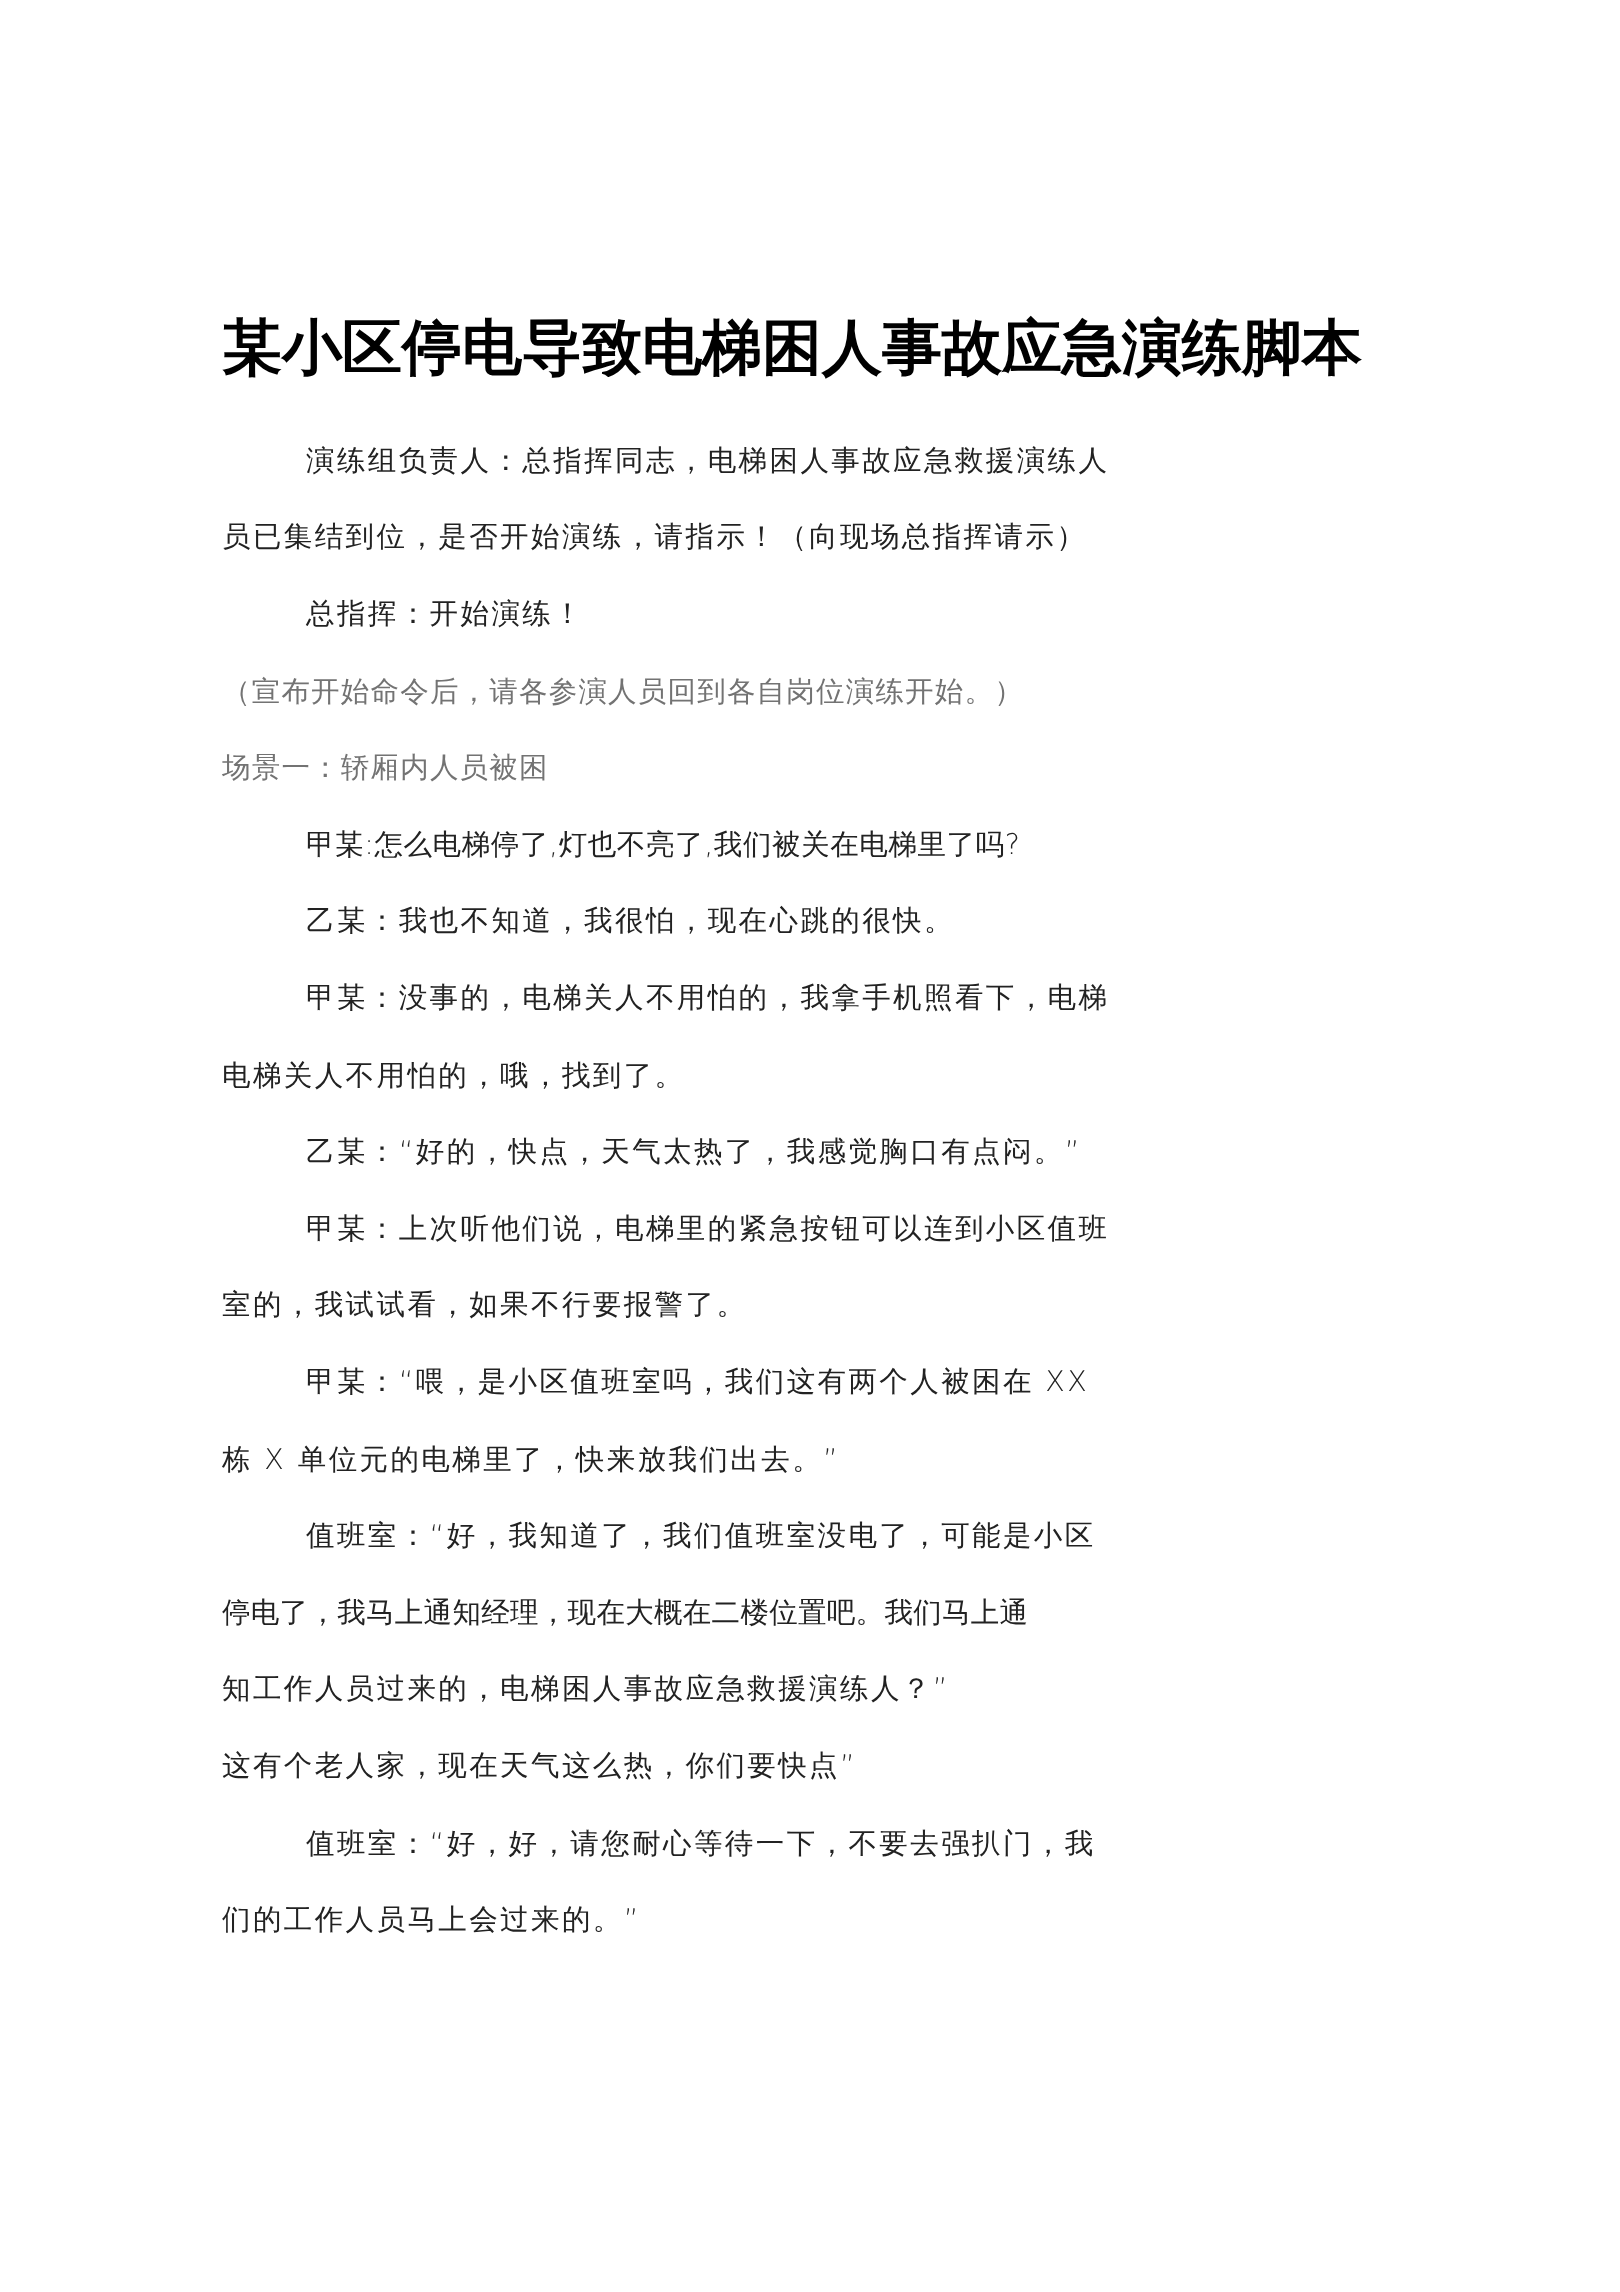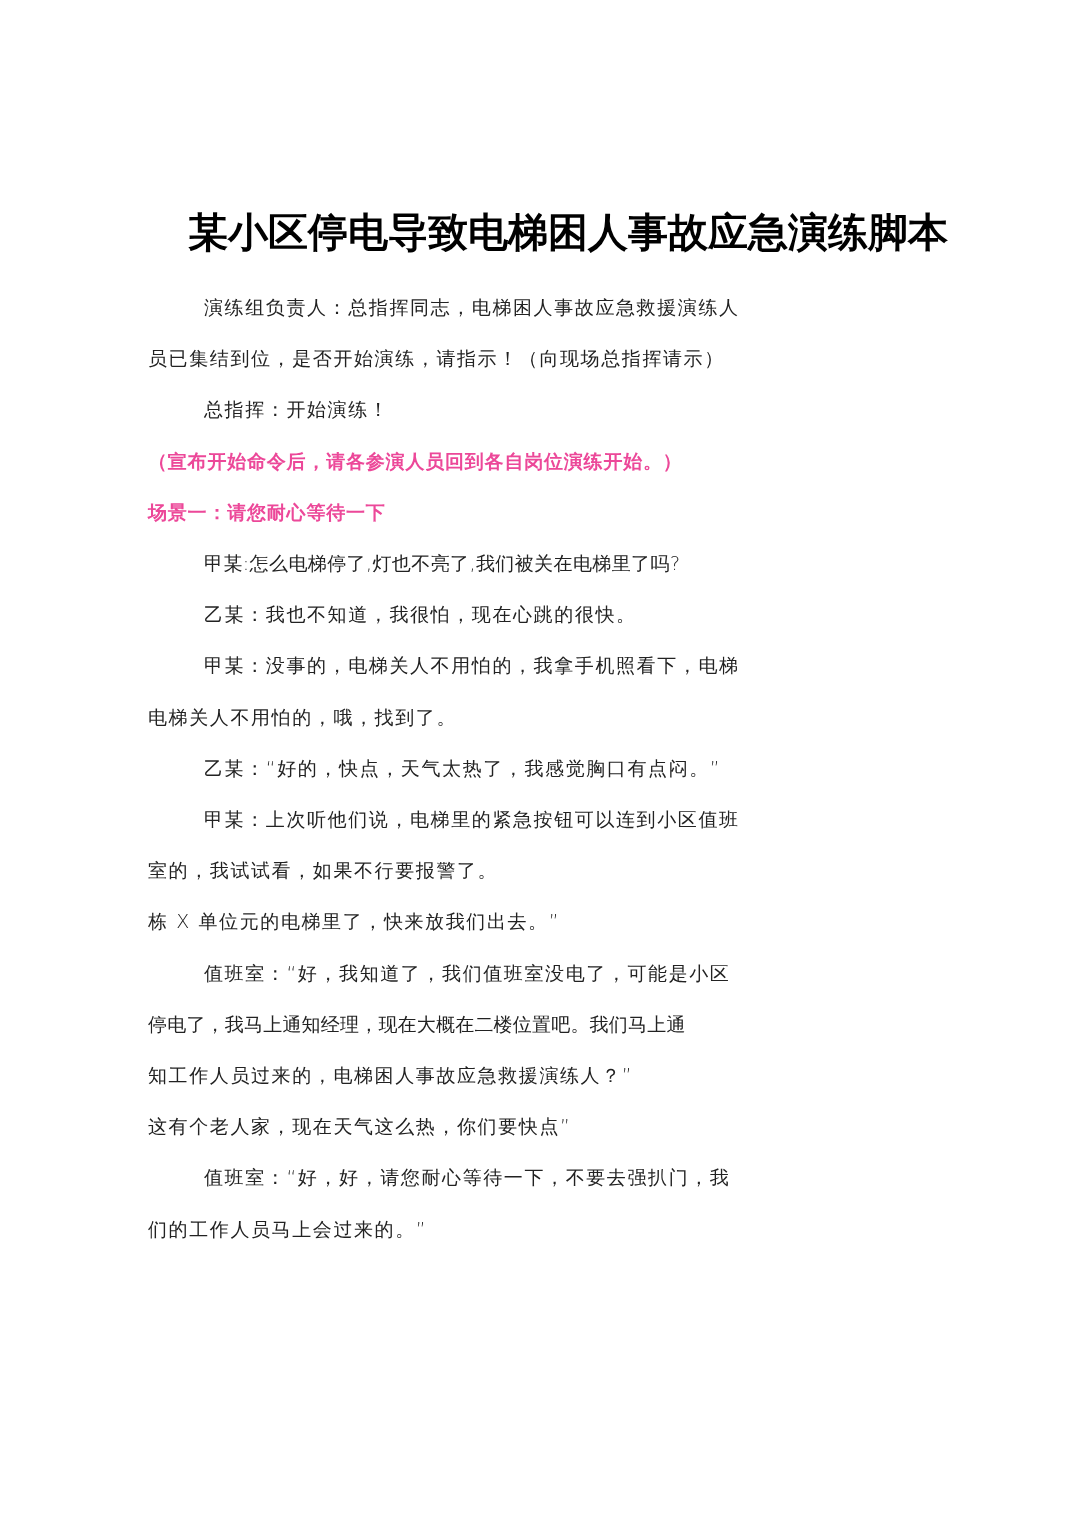--- a/index.html
+++ b/index.html
@@ -18,21 +18,21 @@
       position: absolute;
       left: 148px;
       top: 0;
       width: 800px;
     }
     .title {
       position: absolute;
       top: 204px;
       left: 0;
       width: 800px;
-      text-align: right;
+      text-align: left;
       font-family: "DejaVu Serif", "Liberation Serif", serif;
       font-weight: bold;
       font-size: 40px;
       line-height: 56px;
       letter-spacing: 0px;
       color: #000000;
       white-space: nowrap;
     }
     .body {
       position: absolute;
@@ -50,22 +50,22 @@
       padding: 0;
       text-indent: 56px;
       text-align: justify;
       text-align-last: left;
       letter-spacing: 1.6px;
     }
     .p.noindent {
       text-indent: 0;
     }
     .p.strong {
-      font-weight: bold;
-      color: #ec4899;
+      font-weight: normal;
+      color: #737373;
       letter-spacing: 0.8px;
     }
     .line {
       display: block;
       white-space: nowrap;
     }
   </style>
 </head>
 <body>
 
@@ -81,21 +81,21 @@
 
     <div class="p">
       <span class="line">总指挥：开始演练！</span>
     </div>
 
     <div class="p noindent strong">
       <span class="line">（宣布开始命令后，请各参演人员回到各自岗位演练开始。）</span>
     </div>
 
     <div class="p noindent strong">
-      <span class="line">场景一：请您耐心等待一下</span>
+      <span class="line">场景一：轿厢内人员被困</span>
     </div>
 
     <div class="p">
       <span class="line" style="letter-spacing:0.4px">甲某:怎么电梯停了,灯也不亮了,我们被关在电梯里了吗?</span>
     </div>
 
     <div class="p">
       <span class="line">乙某：我也不知道，我很怕，现在心跳的很快。</span>
     </div>
 
@@ -107,20 +107,21 @@
     <div class="p">
       <span class="line">乙某：“好的，快点，天气太热了，我感觉胸口有点闷。”</span>
     </div>
 
     <div class="p">
       <span class="line">甲某：上次听他们说，电梯里的紧急按钮可以连到小区值班</span>
       <span class="line" style="margin-left:-56px">室的，我试试看，如果不行要报警了。</span>
     </div>
 
     <div class="p">
+      <span class="line">甲某：“喂，是小区值班室吗，我们这有两个人被困在 XX</span>
       <span class="line" style="margin-left:-56px">栋 X 单位元的电梯里了，快来放我们出去。”</span>
     </div>
 
     <div class="p">
       <span class="line">值班室：“好，我知道了，我们值班室没电了，可能是小区</span>
       <span class="line" style="margin-left:-56px;letter-spacing:0.2px">停电了，我马上通知经理，现在大概在二楼位置吧。我们马上通</span>
       <span class="line" style="margin-left:-56px">知工作人员过来的，电梯困人事故应急救援演练人？”</span>
     </div>
 
     <div class="p">

